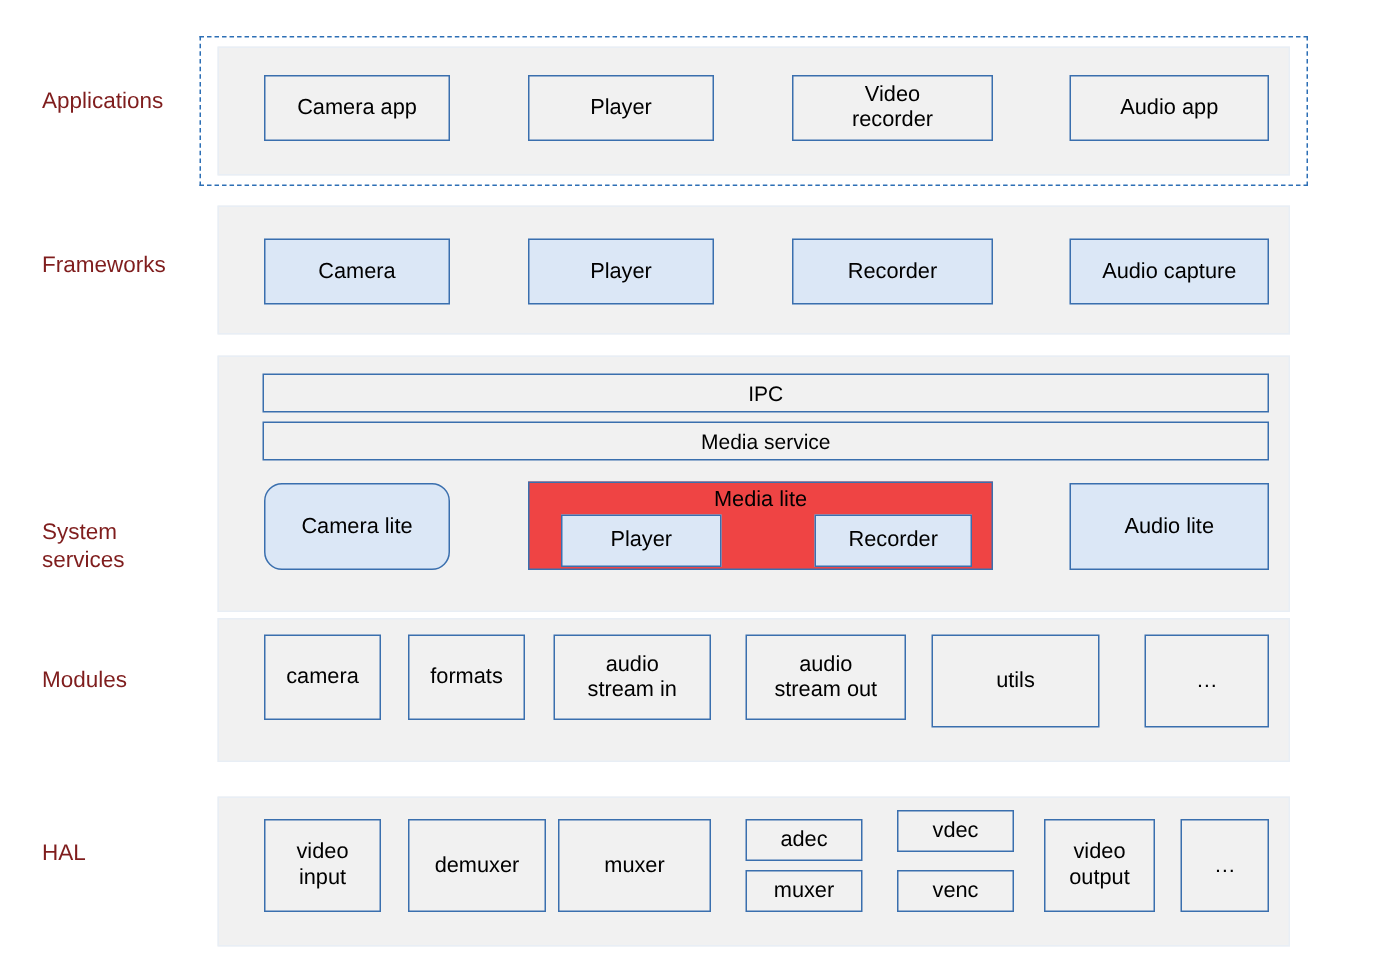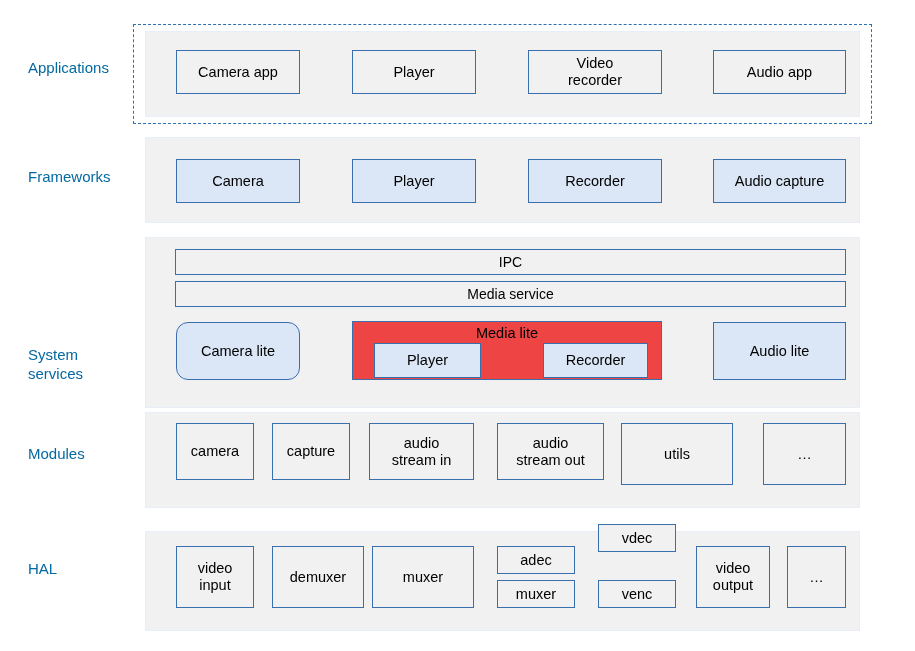--- a/index.html
+++ b/index.html
@@ -22,21 +22,21 @@
     height: 651px;
   }
 
   
   .row-label {
     position: absolute;
     left: 28px;
     width: 108px;
     font-size: 15px;
     line-height: 19px;
-    color: #0369a1;
+    color: #7f1d1d;
     text-align: left;
     white-space: pre-line;
   }
 
   
   .band {
     position: absolute;
     left: 145px;
     width: 715px;
     background: #f1f1f1;
@@ -128,40 +128,40 @@
     <div class="node blue" style="left:190px; top:21px; width:105px; height:35px;">Recorder</div>
   </div>
 
   <div class="node blue" style="left:713px; top:322px; width:133px; height:58px;">Audio lite</div>
 
   <div class="row-label" style="left:28px; top:444px;">Modules</div>
 
   <div class="band" style="left:145px; top:412px; width:715px; height:96px;"></div>
 
   <div class="node plain" style="left:176px; top:423px; width:78px; height:57px;">camera</div>
-  <div class="node plain" style="left:272px; top:423px; width:78px; height:57px;">capture</div>
+  <div class="node plain" style="left:272px; top:423px; width:78px; height:57px;">formats</div>
   <div class="node plain" style="left:369px; top:423px; width:105px; height:57px;">audio
 stream in</div>
   <div class="node plain" style="left:497px; top:423px; width:107px; height:57px;">audio
 stream out</div>
   <div class="node plain" style="left:621px; top:423px; width:112px; height:62px;">utils</div>
   <div class="node plain" style="left:763px; top:423px; width:83px; height:62px;">…</div>
 
   <div class="row-label" style="left:28px; top:559px;">HAL</div>
 
   <div class="band" style="left:145px; top:531px; width:715px; height:100px;"></div>
 
   <div class="node plain" style="left:176px; top:546px; width:78px; height:62px;">video
 input</div>
   <div class="node plain" style="left:272px; top:546px; width:92px; height:62px;">demuxer</div>
   <div class="node plain" style="left:372px; top:546px; width:102px; height:62px;">muxer</div>
 
   <div class="node plain" style="left:497px; top:546px; width:78px; height:28px;">adec</div>
   <div class="node plain" style="left:497px; top:580px; width:78px; height:28px;">muxer</div>
 
-  <div class="node plain" style="left:598px; top:524px; width:78px; height:28px;">vdec</div>
+  <div class="node plain" style="left:598px; top:540px; width:78px; height:28px;">vdec</div>
   <div class="node plain" style="left:598px; top:580px; width:78px; height:28px;">venc</div>
 
   <div class="node plain" style="left:696px; top:546px; width:74px; height:62px;">video
 output</div>
   <div class="node plain" style="left:787px; top:546px; width:59px; height:62px;">…</div>
 
 </div>
 
 </body></html>

